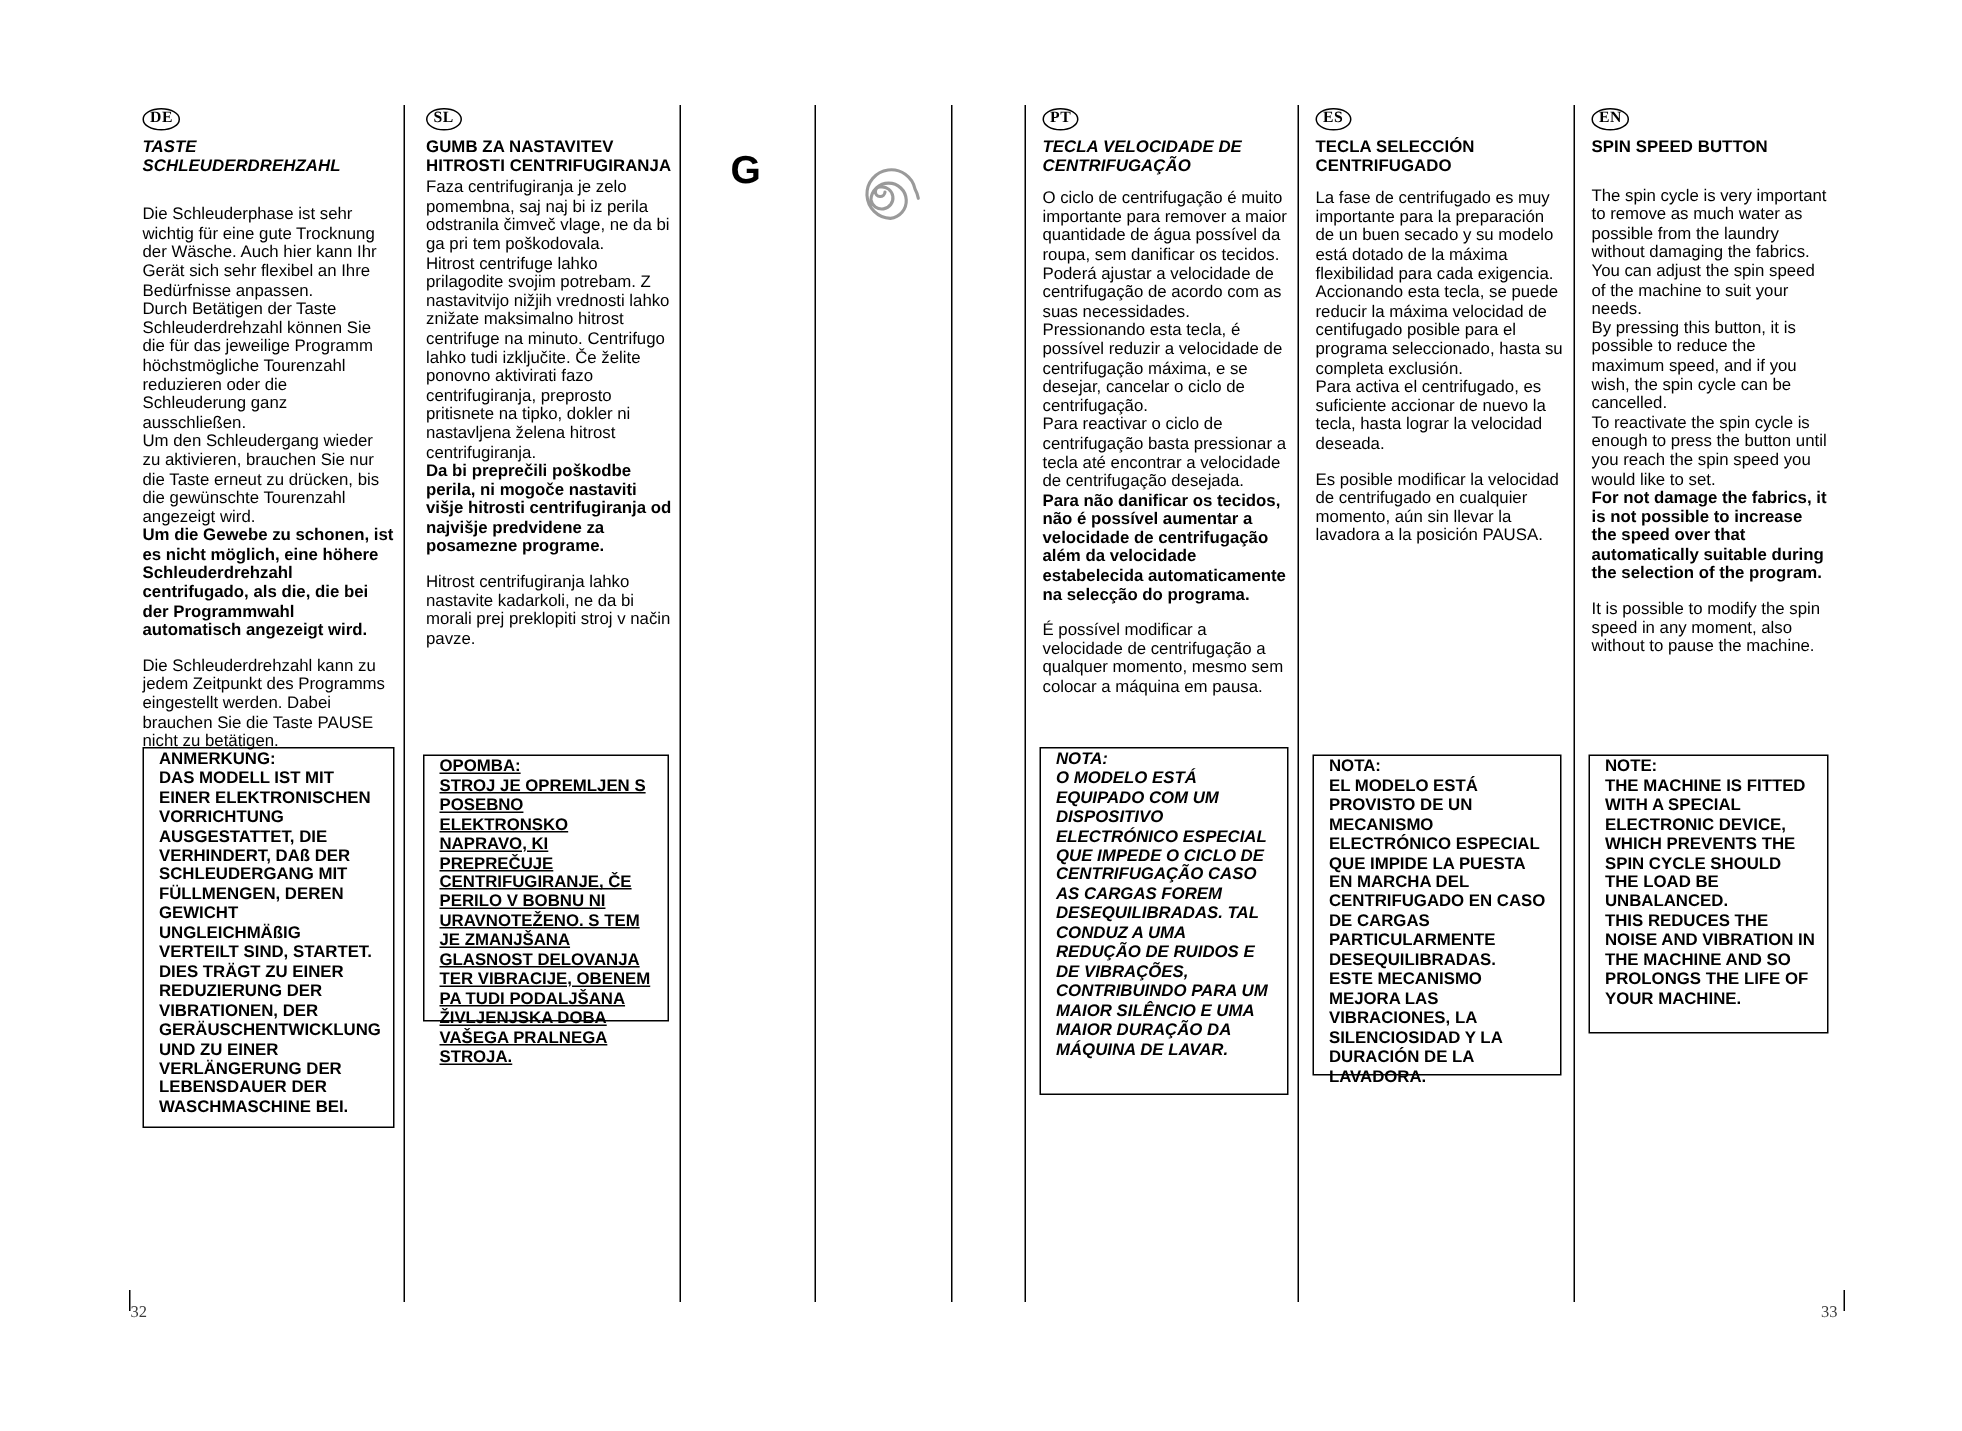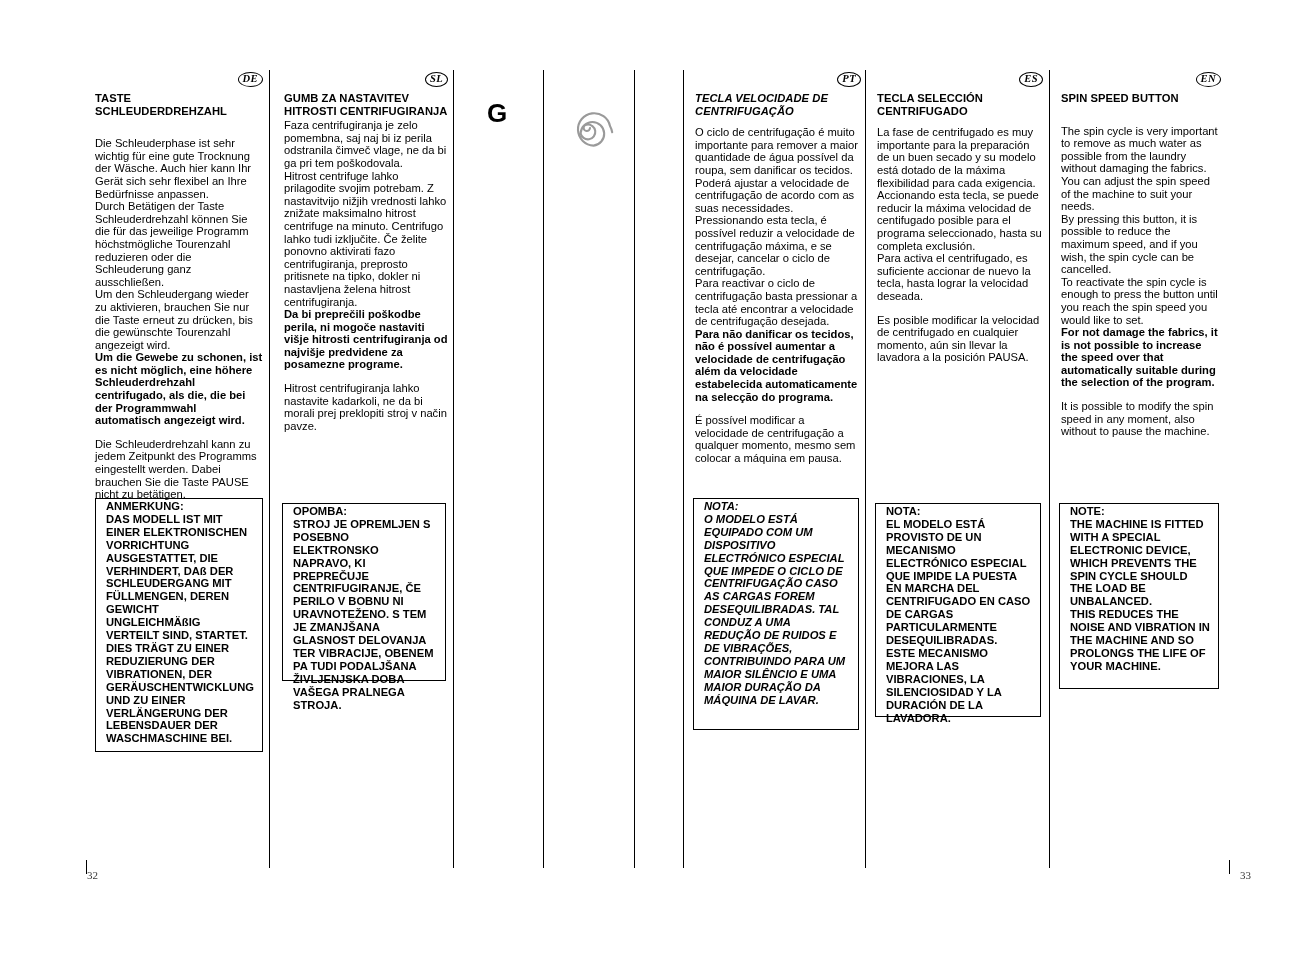--- a/index.html
+++ b/index.html
@@ -30,29 +30,28 @@
     background: #000000;
   }
 
   
   .col {
     position: absolute;
     top: 70px;
   }
 
   .lang-badge {
-    text-align: right;
+    text-align: left;
     font-family: "Liberation Serif", serif;
     font-weight: 700;
     font-size: 11px;
     letter-spacing: .4px;
     height: 16px;
     line-height: 16px;
     margin-bottom: 6px;
-    font-style: italic;
   }
   .lang-badge span.oval {
     display: inline-block;
     border: 1.4px solid #000;
     border-radius: 50%;
     padding: 0px 4px 1px 4px;
     line-height: 12px;
     font-size: 10.5px;
   }
 
@@ -136,41 +135,41 @@
                a3.2 3.2 0 1 1 -3 -3.4
                a7.4 7.4 0 1 1 -6.4 8.6
                a11.8 11.8 0 1 1 13 12.4
                a16.2 16.2 0 1 1 16.4 -19.6
                a20.6 20.6 0 0 1 2.2 6.2" fill="none" stroke="#9a9a9a" stroke-width="2.1" stroke-linecap="round"></path>
     </svg>
   </div>
 
   <div class="col" style="left:95px; width:168px;">
     <div class="lang-badge"><span class="oval">DE</span></div>
-    <div class="heading" style="margin-top:4px;">TASTE SCHLEUDERDREHZAHL</div>
+    <div class="heading" style="margin-top:4px;font-style:italic;">TASTE SCHLEUDERDREHZAHL</div>
     <div class="para gaplg">Die Schleuderphase ist sehr wichtig für eine gute Trocknung der Wäsche. Auch hier kann Ihr Gerät sich sehr flexibel an Ihre Bedürfnisse anpassen.
 Durch Betätigen der Taste Schleuderdrehzahl können Sie die für das jeweilige Programm höchstmögliche Tourenzahl reduzieren oder die Schleuderung ganz ausschließen.
 Um den Schleudergang wieder zu aktivieren, brauchen Sie nur die Taste erneut zu drücken, bis die gewünschte Tourenzahl angezeigt wird.</div>
     <div class="para bold">Um die Gewebe zu schonen, ist es nicht möglich, eine höhere Schleuderdrehzahl centrifugado, als die, die bei der Programmwahl automatisch angezeigt wird.</div>
     <div class="para gap">Die Schleuderdrehzahl kann zu jedem Zeitpunkt des Programms eingestellt werden. Dabei brauchen Sie die Taste PAUSE nicht zu betätigen.</div>
   </div>
   <div class="notebox" style="left:95px; top:498px; width:168px; height:254px;">
     <div class="note-text">ANMERKUNG:
 DAS MODELL IST MIT EINER ELEKTRONISCHEN VORRICHTUNG AUSGESTATTET, DIE VERHINDERT, DAß DER SCHLEUDERGANG MIT FÜLLMENGEN, DEREN GEWICHT UNGLEICHMÄßIG VERTEILT SIND, STARTET. DIES TRÄGT ZU EINER REDUZIERUNG DER VIBRATIONEN, DER GERÄUSCHENTWICKLUNG UND ZU EINER VERLÄNGERUNG DER LEBENSDAUER DER WASCHMASCHINE BEI.</div>
   </div>
 
   <div class="col" style="left:284px; width:164px;">
     <div class="lang-badge"><span class="oval">SL</span></div>
     <div class="heading" style="margin-top:4px;">GUMB ZA NASTAVITEV HITROSTI CENTRIFUGIRANJA</div>
     <div class="para">Faza centrifugiranja je zelo pomembna, saj naj bi iz perila odstranila čimveč vlage, ne da bi ga pri tem poškodovala.
 Hitrost centrifuge lahko prilagodite svojim potrebam. Z nastavitvijo nižjih vrednosti lahko znižate maksimalno hitrost centrifuge na minuto. Centrifugo lahko tudi izključite. Če želite ponovno aktivirati fazo centrifugiranja, preprosto pritisnete na tipko, dokler ni nastavljena želena hitrost centrifugiranja.</div>
     <div class="para bold">Da bi preprečili poškodbe perila, ni mogoče nastaviti višje hitrosti centrifugiranja od najvišje predvidene za posamezne programe.</div>
     <div class="para gap">Hitrost centrifugiranja lahko nastavite kadarkoli, ne da bi morali prej preklopiti stroj v način pavze.</div>
   </div>
-  <div class="notebox" style="left:282px; top:503px; width:164px; height:178px;">
+  <div class="notebox" style="left:282px; top:503px; width:164px; height:178px;text-decoration:underline;">
     <div class="note-text">OPOMBA:
 STROJ JE OPREMLJEN S POSEBNO ELEKTRONSKO NAPRAVO, KI PREPREČUJE CENTRIFUGIRANJE, ČE PERILO V BOBNU NI URAVNOTEŽENO. S TEM JE ZMANJŠANA GLASNOST DELOVANJA TER VIBRACIJE, OBENEM PA TUDI PODALJŠANA ŽIVLJENJSKA DOBA VAŠEGA PRALNEGA STROJA.</div>
   </div>
 
   <div class="col" style="left:695px; width:166px;">
     <div class="lang-badge"><span class="oval">PT</span></div>
     <div class="heading italic" style="margin-top:4px;">TECLA VELOCIDADE DE CENTRIFUGAÇÃO</div>
     <div class="para italic gapsm">O ciclo de centrifugação é muito importante para remover a maior quantidade de água possível da roupa, sem danificar os tecidos. Poderá ajustar a velocidade de centrifugação de acordo com as suas necessidades.
 Pressionando esta tecla, é possível reduzir a velocidade de centrifugação máxima, e se desejar, cancelar o ciclo de centrifugação.
 Para reactivar o ciclo de centrifugação basta pressionar a tecla até encontrar a velocidade de centrifugação desejada.</div>
@@ -204,15 +203,15 @@
     <div class="para bold">For not damage the fabrics, it is not possible to increase the speed over that automatically suitable during the selection of the program.</div>
     <div class="para gap">It is possible to modify the spin speed in any moment, also without to pause the machine.</div>
   </div>
   <div class="notebox" style="left:1059px; top:503px; width:160px; height:186px;">
     <div class="note-text">NOTE:
 THE MACHINE IS FITTED WITH A SPECIAL ELECTRONIC DEVICE, WHICH PREVENTS THE SPIN CYCLE SHOULD THE LOAD BE UNBALANCED.
 THIS REDUCES THE NOISE AND VIBRATION IN THE MACHINE AND SO PROLONGS THE LIFE OF YOUR MACHINE.</div>
   </div>
 
   <div class="pagenum" style="left:87px; top:869px;">32</div>
-  <div class="pagenum" style="left:1240px; top:869px;">33</div>
+  <div class="pagenum" style="left:1214px; top:869px;">33</div>
 
 </div>
 
 </body></html>

